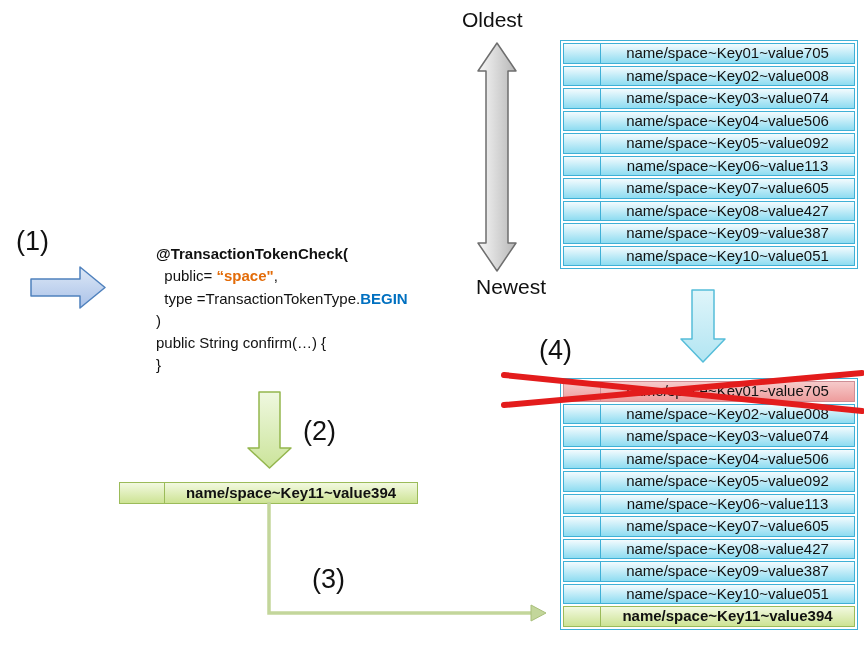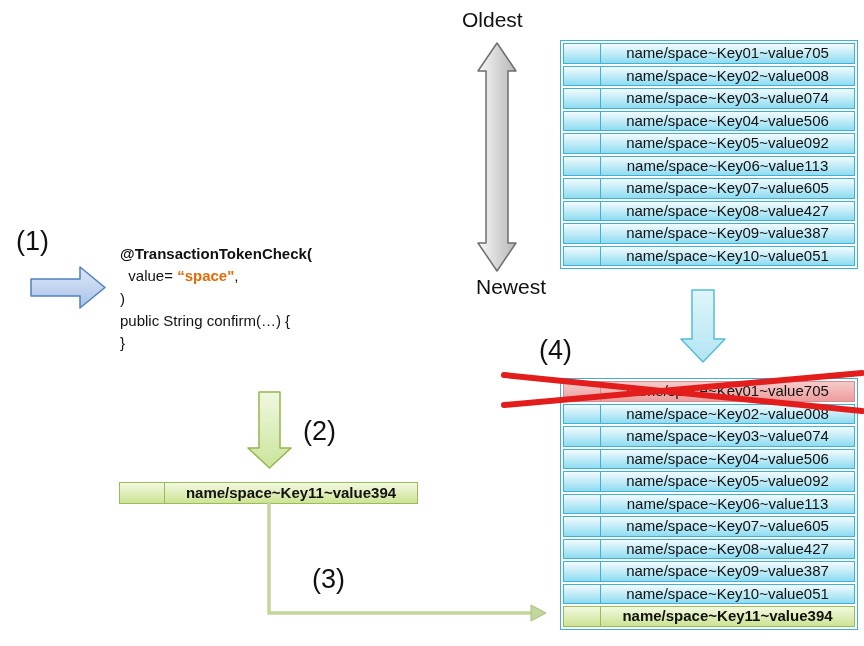--- a/index.html
+++ b/index.html
@@ -4,21 +4,21 @@
 <style>
   html,body{margin:0;padding:0;background:#fff;}
   body{font-family:"Liberation Sans",sans-serif;}
   .canvas{position:relative;width:864px;height:646px;background:#fff;overflow:hidden;}
 
   .big-label{position:absolute;font-size:21px;color:#111;white-space:nowrap;}
   .step-label{position:absolute;font-size:27px;color:#111;white-space:nowrap;}
 
   
   .code{position:absolute;left:120px;top:243px;font-size:15px;line-height:22.3px;color:#111;}
-  .code .cline{white-space:pre;}
+  .code .cline{white-space:pre;margin-left:36px;}
   .code .seg.bold{font-weight:bold;}
   .code .seg.orange{color:var(--code-orange);font-weight:bold;}
   .code .seg.blue{color:var(--code-blue);font-weight:bold;}
 
   
   .ttable{position:absolute;left:544px;width:298px;box-sizing:border-box;
           border:1px solid var(--table-border);background:#fff;padding:2px;
           display:flex;flex-direction:column;gap:2px;margin-left:16px;}
   #table-before{top:40px;}
   #table-after{top:378px;}
@@ -110,21 +110,22 @@
       <linearGradient id="gBlue" x1="0" y1="0" x2="0" y2="1">
         <stop offset="0" stop-color="#dde8f6"></stop>
           <stop offset="1" stop-color="#a9c1e8"></stop>
       </linearGradient>
     </defs>
     <polygon points="1,14 50,14 50,2 75,22.5 50,43 50,31 1,31" fill="url(#gBlue)" stroke="#4f81bd" stroke-width="1.5" stroke-linejoin="round"></polygon>
   </svg>
 
   <div class="code" id="code-block">
       <div class="cline"><span class="seg bold">@TransactionTokenCheck(</span></div>
-      <div class="cline"><span class="seg ">  value= </span><span class="seg orange">“space"</span><span class="seg ">,</span></div>
+      <div class="cline"><span class="seg ">  public= </span><span class="seg orange">“space"</span><span class="seg ">,</span></div>
+      <div class="cline"><span class="seg ">  type =TransactionTokenType.</span><span class="seg blue">BEGIN</span></div>
       <div class="cline"><span class="seg ">)</span></div>
       <div class="cline"><span class="seg ">public String confirm(…) {</span></div>
       <div class="cline"><span class="seg ">}</span></div>
     </div>
 
   <svg class="shape" style="left:247px;top:391px;" width="45" height="78" viewBox="0 0 45 78">
     <defs>
       <linearGradient id="gGreen" x1="0" y1="0" x2="0" y2="1">
         <stop offset="0" stop-color="#eff8e0"></stop>
           <stop offset="1" stop-color="#cbe49a"></stop>

